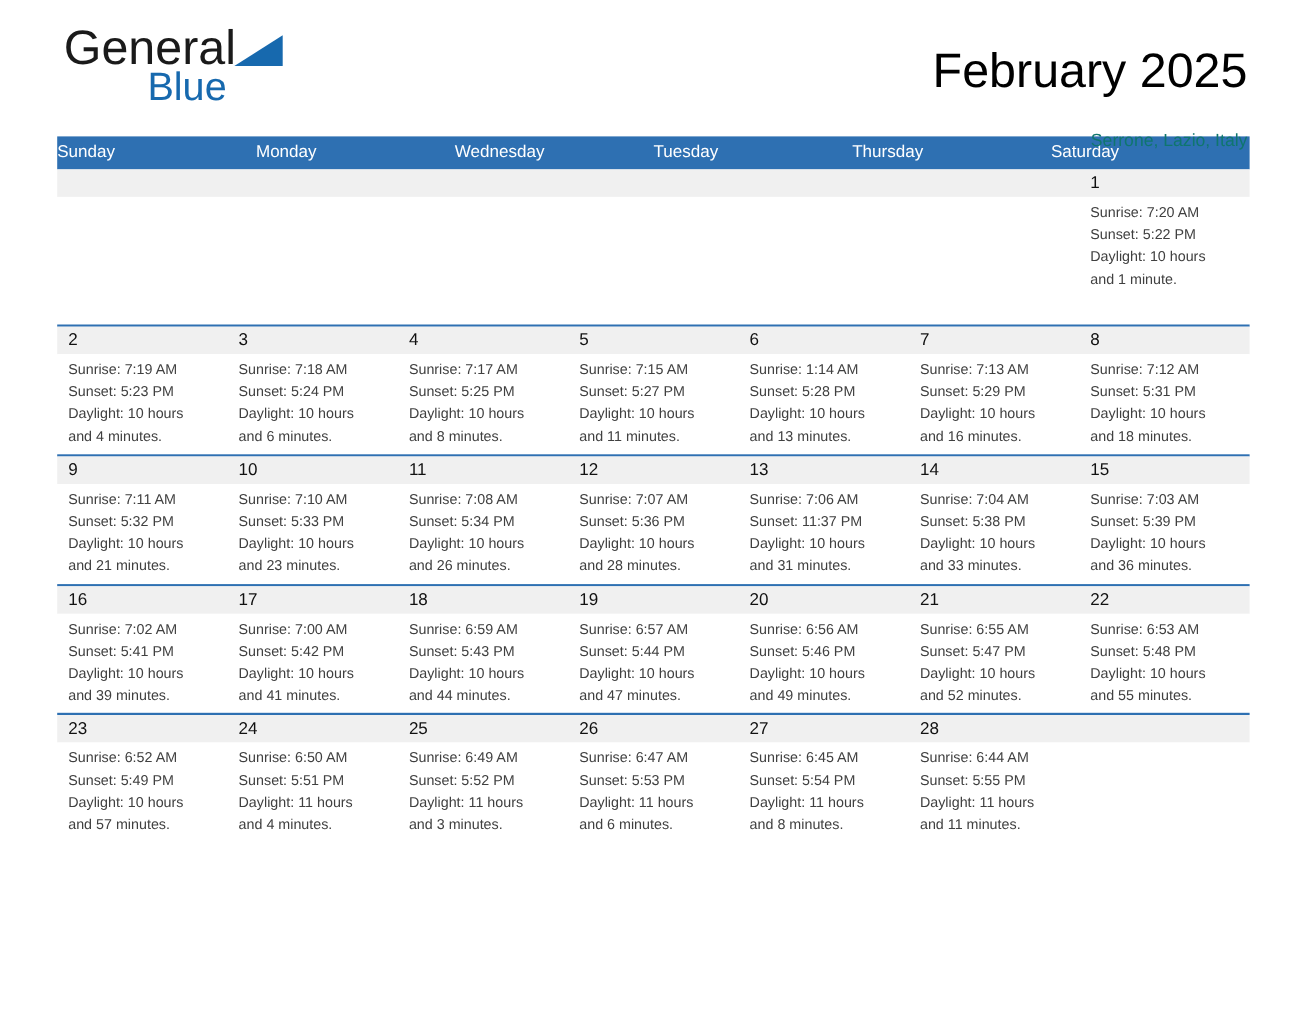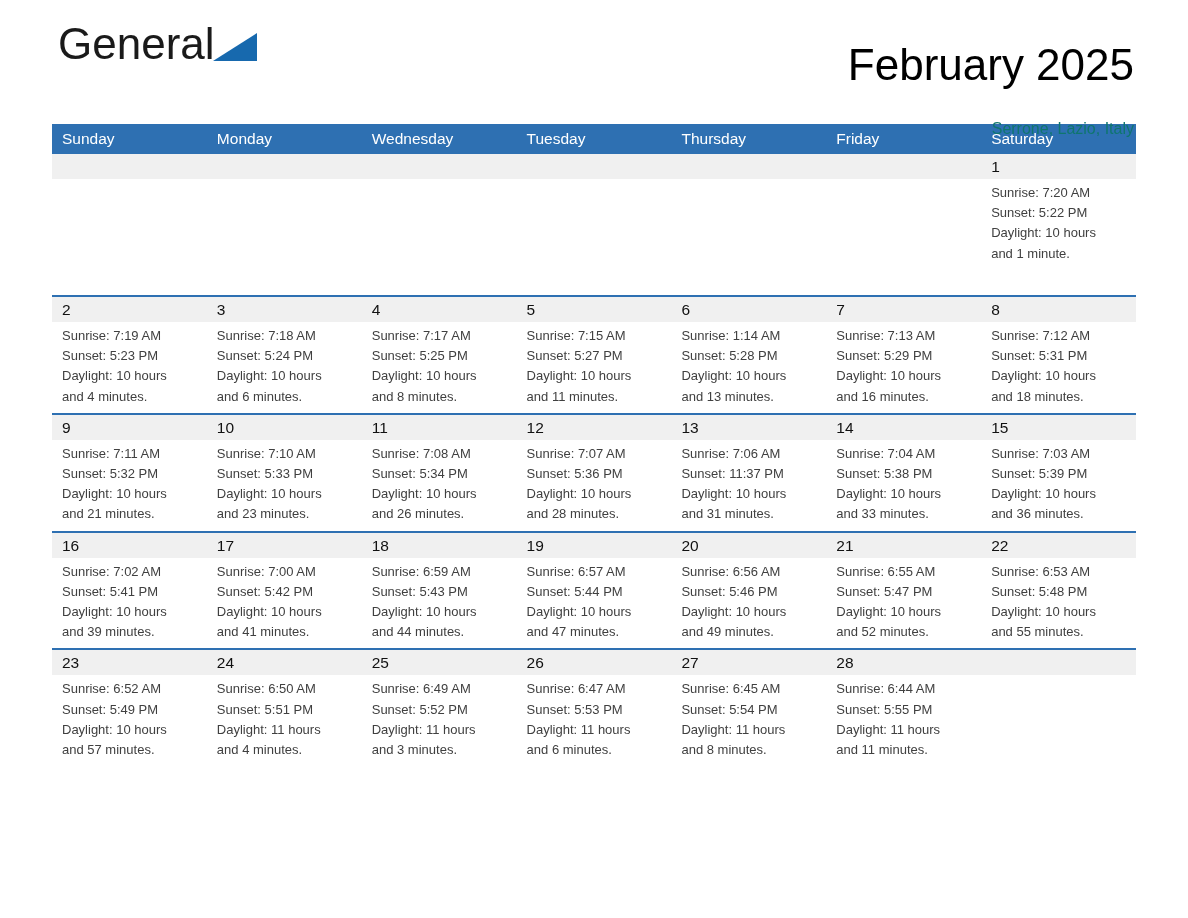--- a/index.html
+++ b/index.html
@@ -93,21 +93,20 @@
   .weekday-header {
     display: flex;
     background: #2e70b2;
     height: 30px;
   }
   .weekday-cell {
     flex: 1 1 0;
     color: #ffffff;
     font-size: 15.5px;
     line-height: 30px;
-    padding-left: 10px;
     box-sizing: border-box;
     white-space: nowrap;
   }
 
   .week-row {
     position: relative;
     border-top: 2px solid #2e70b2;
   }
   .week-row.first-row {
     border-top: none;
@@ -155,37 +154,37 @@
 <body>
 
 <div class="page">
 
   <div class="header">
 
     <div class="brand">
       <div class="brand-row1">
         <span class="brand-general">General</span><span class="brand-triangle"></span>
       </div>
+      <div class="brand-row2">Blue</div>
     </div>
 
     <div class="title-block">
       <div class="month-title">February 2025</div>
       <div class="location-title">Serrone, Lazio, Italy</div>
     </div>
 
   </div>
 
   <div class="calendar">
     <div class="weekday-header">
         <div class="weekday-cell">Sunday</div>
         <div class="weekday-cell">Monday</div>
         <div class="weekday-cell">Wednesday</div>
         <div class="weekday-cell">Tuesday</div>
         <div class="weekday-cell">Thursday</div>
-        <div class="weekday-cell">Friday</div>
         <div class="weekday-cell">Saturday</div>
       </div>
     <div id="calendar-body">
         <div class="week-row first-row row-tall">
           <div class="daynum-band">
             <div class="daynum-cell"></div>
             <div class="daynum-cell"></div>
             <div class="daynum-cell"></div>
             <div class="daynum-cell"></div>
             <div class="daynum-cell"></div>

